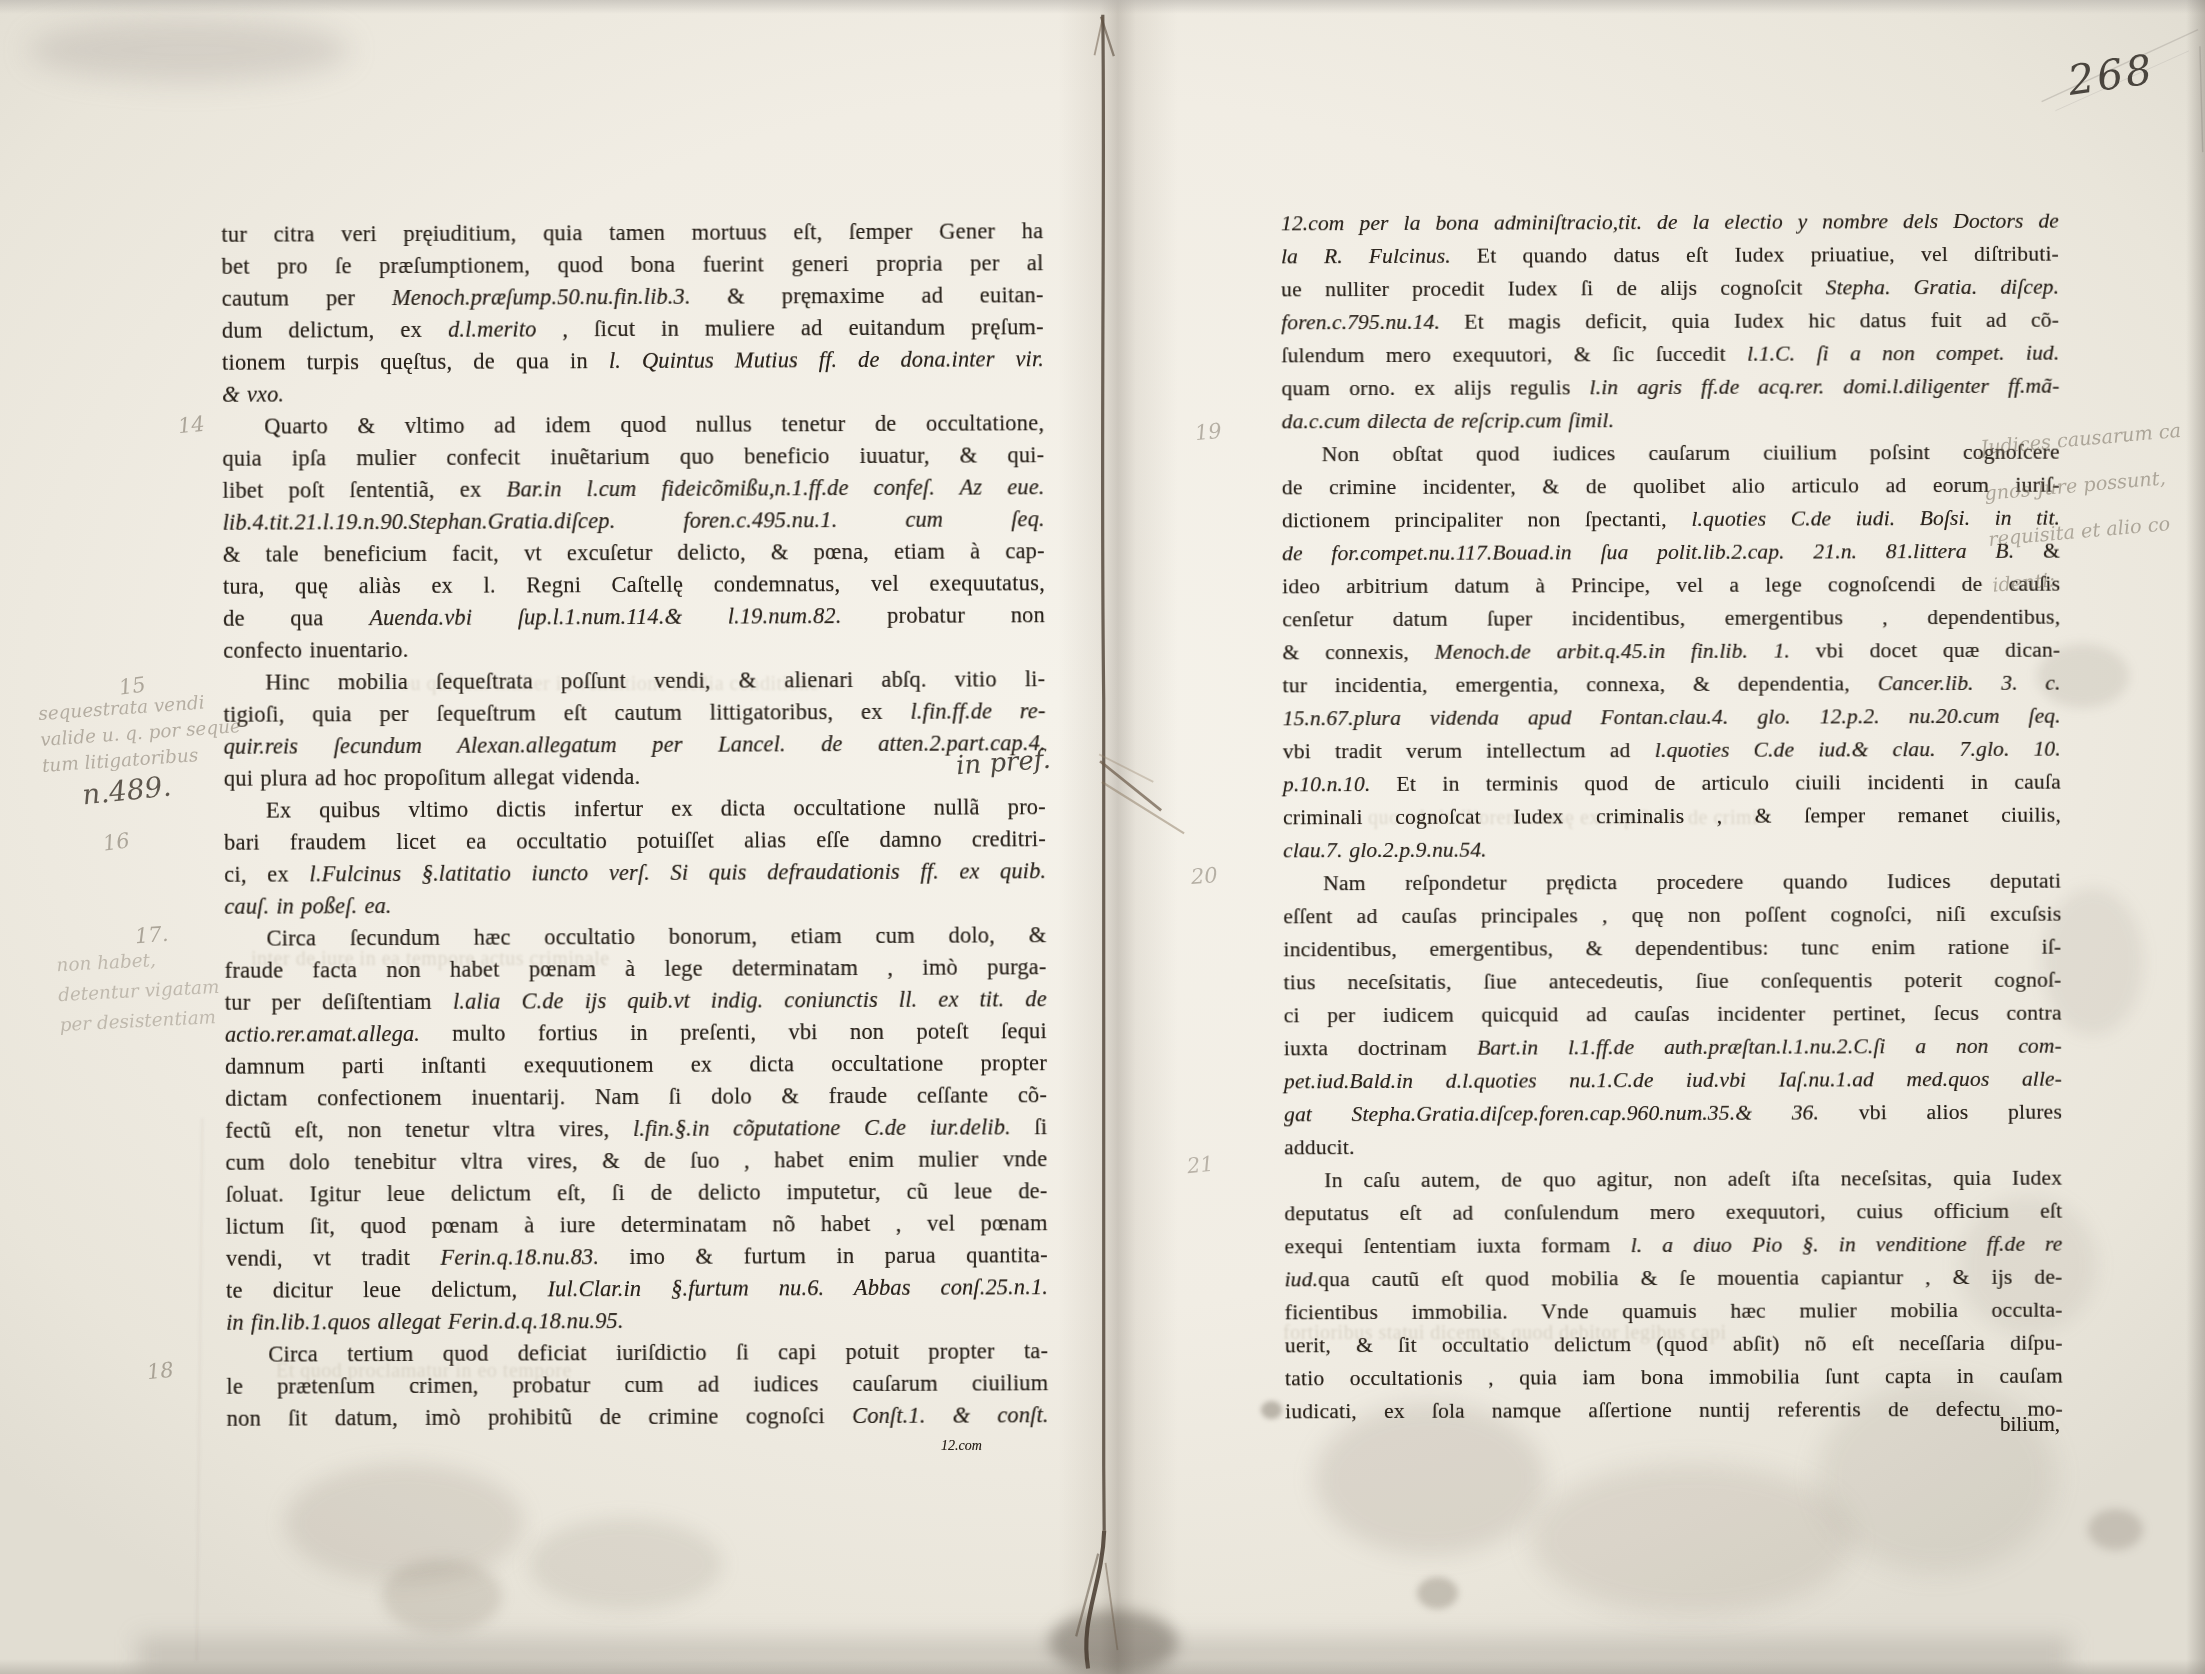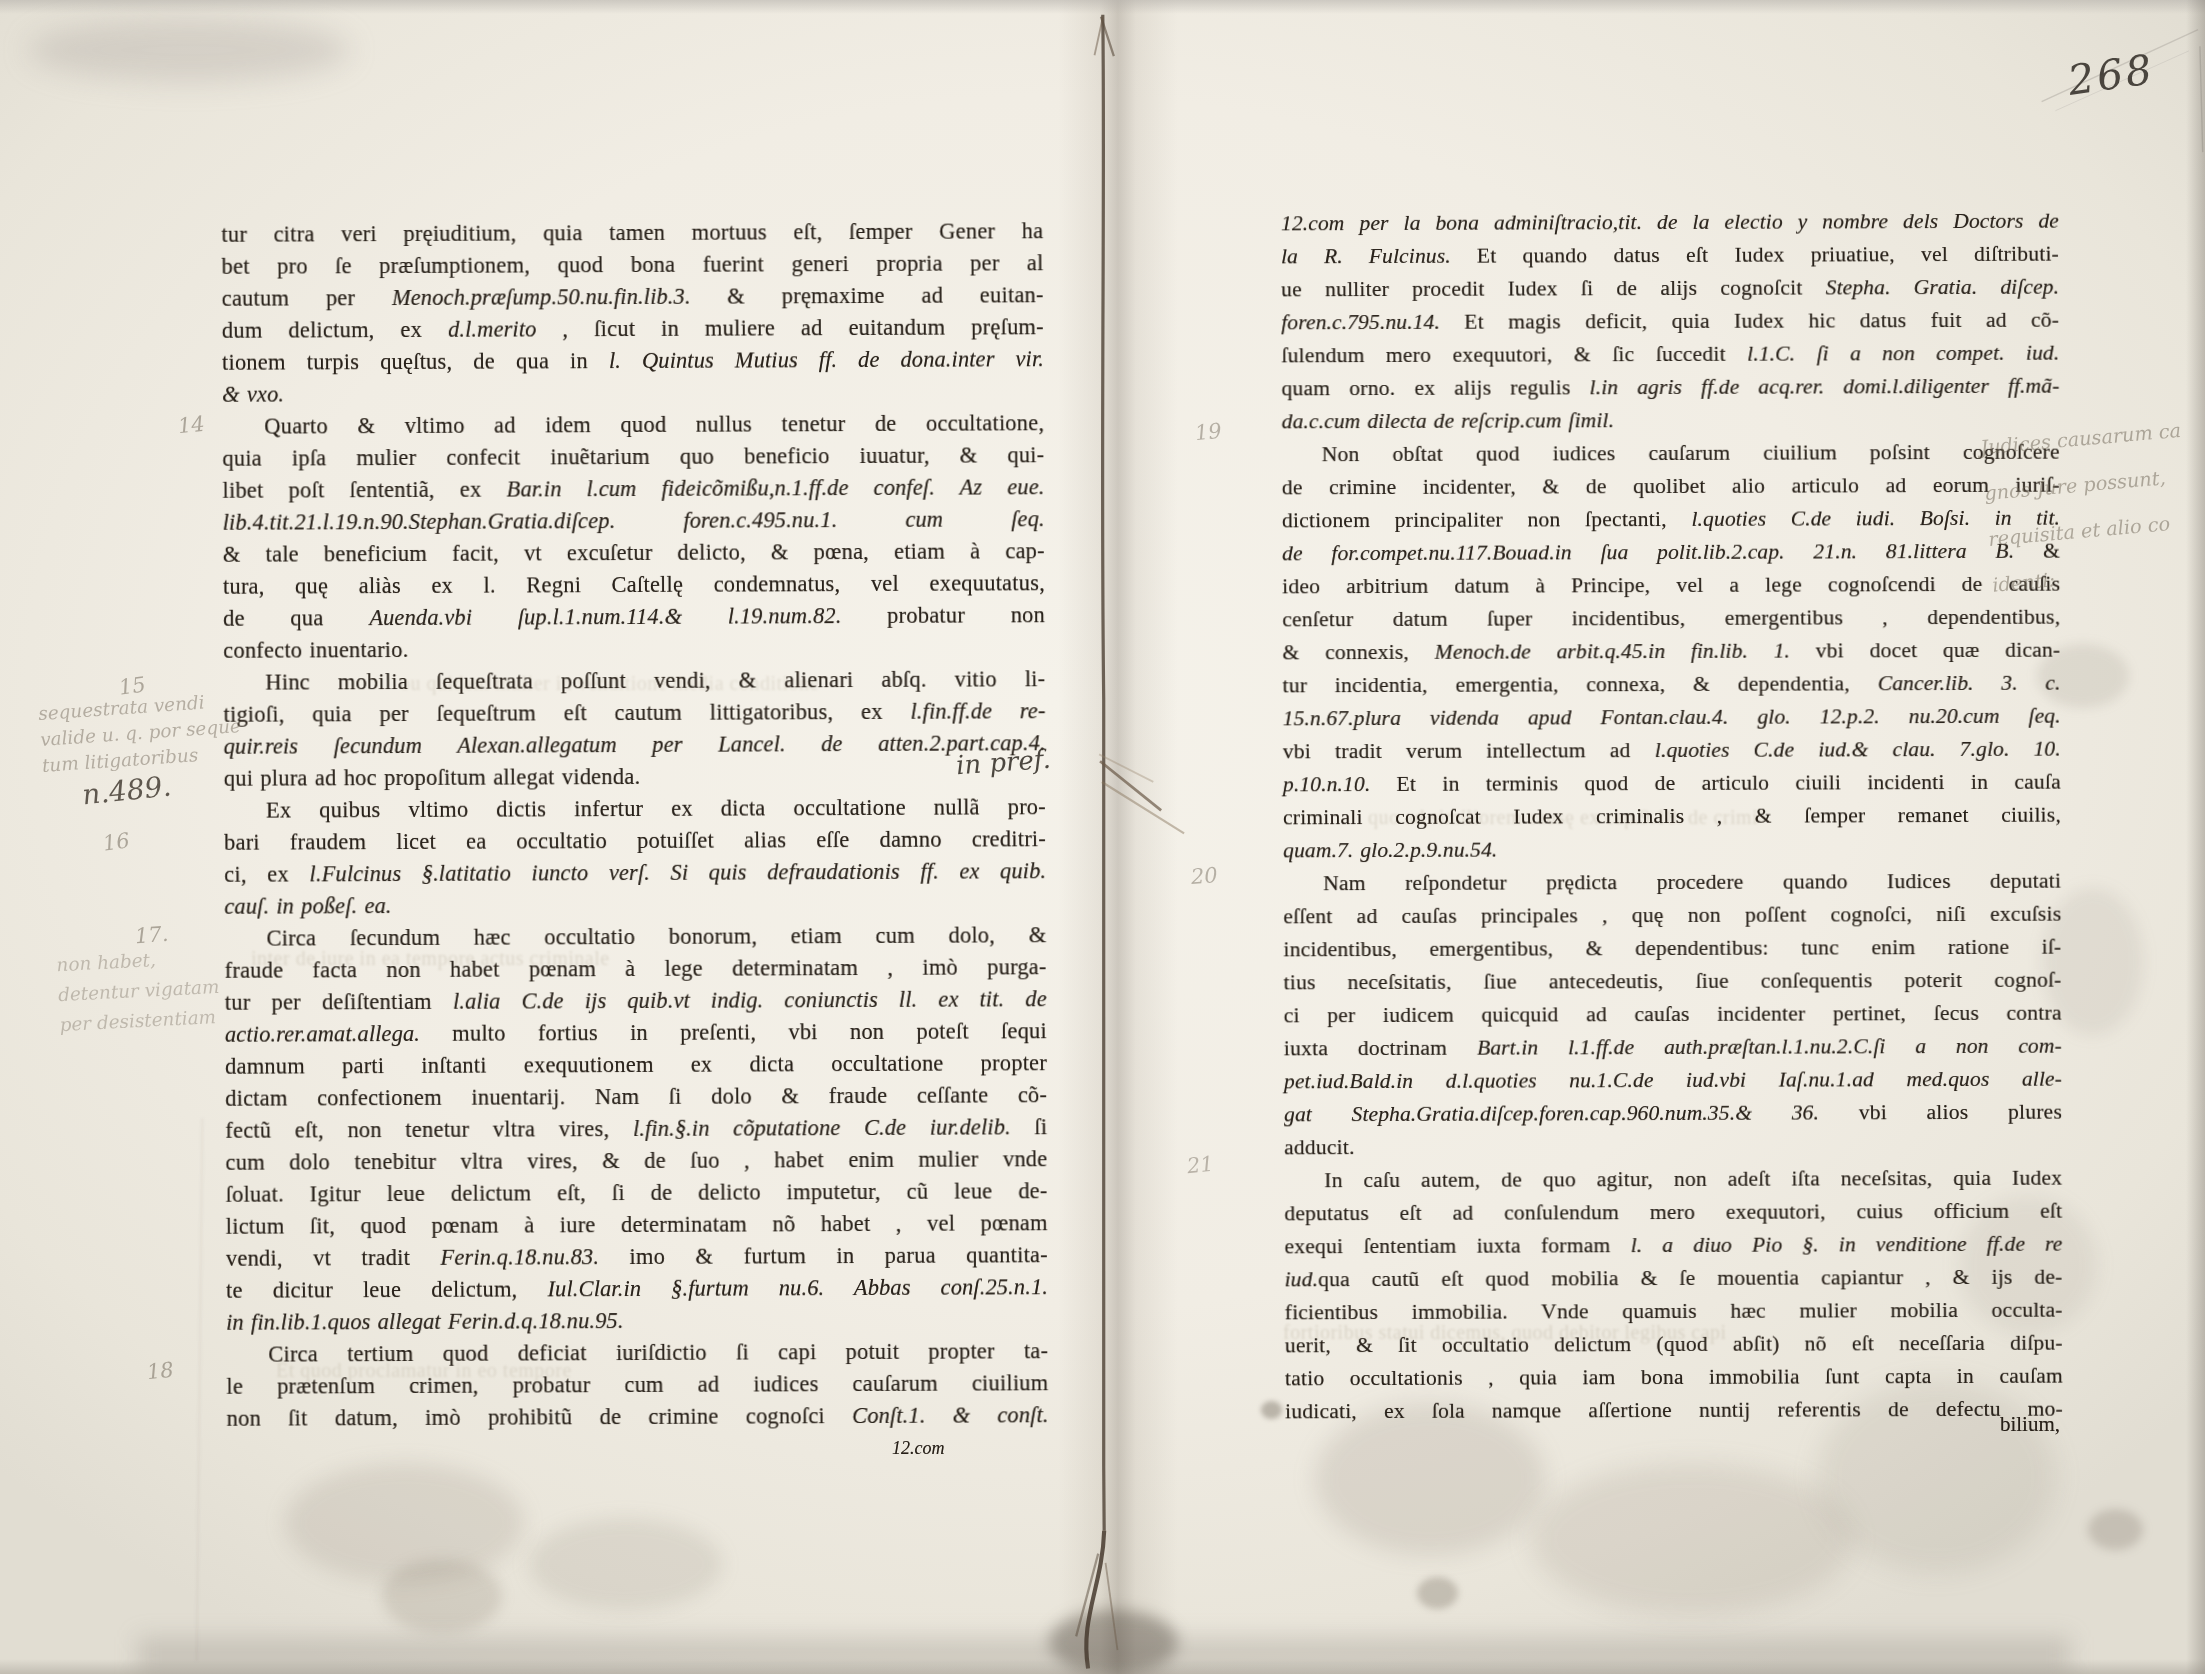--- a/index.html
+++ b/index.html
@@ -38,21 +38,21 @@
   .tb-left .line{height:32px;line-height:32px;}
   .tb-right .line{height:33px;line-height:33px;}
   .line{text-align:justify;}
   .line::after{content:"";display:inline-block;width:100%;height:0;line-height:0;}
   .line.short::after{content:none;}
   .tb-left .line.indent{text-indent:42px;}
   .tb-right .line.indent{text-indent:40px;}
   .it{font-style:italic;letter-spacing:0.1px;}
 
   .catchword{position:absolute;color:#261f18;text-shadow:0 0 0.6px rgba(48,38,26,.5);filter:blur(0.2px);}
-  .cw-left{left:892px;top:1438px;width:175px;text-align:left;font-size:18px;font-style:italic;}
+  .cw-left{left:874px;top:1438px;width:175px;text-align:center;font-size:14px;font-style:italic;}
   .cw-right{left:1899px;top:1412px;width:161px;text-align:right;font-size:21px;}
 
   
   .hand{position:absolute;font-family:"DejaVu Serif",serif;font-style:italic;color:#55493a;}
   .hand-line{white-space:nowrap;}
   .folio{left:2068px;top:51px;font-size:41px;transform:rotate(-8deg);opacity:.88;color:#35302a;letter-spacing:2.8px;}
   .marginnum{font-size:21px;opacity:.5;color:#6b6254;}
   .note-seq{left:40px;top:694px;font-size:18.4px;line-height:26px;transform:rotate(-4deg);opacity:.38;}
   .note-seq-num{left:82px;top:774px;font-size:28px;transform:rotate(-6deg);opacity:.8;color:#3b332a;}
   .note-inpref{left:956px;top:747px;font-size:26px;transform:rotate(-4deg);opacity:.85;color:#2f2a23;}
@@ -167,21 +167,21 @@
       <div class="line"><span class="ro">dictionem principaliter non ſpectanti, </span><span class="it">l.quoties C.de iudi. Boſsi. in tit.</span></div>
       <div class="line"><span class="it">de for.compet.nu.117.Bouad.in ſua polit.lib.2.cap. 21.n. 81.littera B.</span><span class="ro"> &amp;</span></div>
       <div class="line"><span class="ro">ideo arbitrium datum à Principe, vel a lege cognoſcendi de cauſis</span></div>
       <div class="line"><span class="ro">cenſetur datum ſuper incidentibus, emergentibus , dependentibus,</span></div>
       <div class="line"><span class="ro">&amp; connexis, </span><span class="it">Menoch.de arbit.q.45.in fin.lib. 1.</span><span class="ro"> vbi docet quæ dican-</span></div>
       <div class="line"><span class="ro">tur incidentia, emergentia, connexa, &amp; dependentia, </span><span class="it">Cancer.lib. 3. c.</span></div>
       <div class="line"><span class="it">15.n.67.plura videnda apud Fontan.clau.4. glo. 12.p.2. nu.20.cum ſeq.</span></div>
       <div class="line"><span class="ro">vbi tradit verum intellectum ad </span><span class="it">l.quoties C.de iud.&amp; clau. 7.glo. 10.</span></div>
       <div class="line"><span class="it">p.10.n.10.</span><span class="ro"> Et in terminis quod de articulo ciuili incidenti in cauſa</span></div>
       <div class="line"><span class="ro">criminali cognoſcat Iudex criminalis , &amp; ſemper remanet ciuilis,</span></div>
-      <div class="line short"><span class="it">quam.7. glo.2.p.9.nu.54.</span></div>
+      <div class="line short"><span class="it">clau.7. glo.2.p.9.nu.54.</span></div>
       <div class="line indent"><span class="ro">Nam reſpondetur prędicta procedere quando Iudices deputati</span></div>
       <div class="line"><span class="ro">eſſent ad cauſas principales , quę non poſſent cognoſci, niſi excuſsis</span></div>
       <div class="line"><span class="ro">incidentibus, emergentibus, &amp; dependentibus: tunc enim ratione iſ-</span></div>
       <div class="line"><span class="ro">tius neceſsitatis, ſiue antecedeutis, ſiue conſequentis poterit cognoſ-</span></div>
       <div class="line"><span class="ro">ci per iudicem quicquid ad cauſas incidenter pertinet, ſecus contra</span></div>
       <div class="line"><span class="ro">iuxta doctrinam </span><span class="it">Bart.in l.1.ff.de auth.præſtan.l.1.nu.2.C.ſi a non com-</span></div>
       <div class="line"><span class="it">pet.iud.Bald.in d.l.quoties nu.1.C.de iud.vbi Iaſ.nu.1.ad med.quos alle-</span></div>
       <div class="line"><span class="it">gat Stepha.Gratia.diſcep.foren.cap.960.num.35.&amp; 36.</span><span class="ro"> vbi alios plures</span></div>
       <div class="line short"><span class="ro">adducit.</span></div>
       <div class="line indent"><span class="ro">In caſu autem, de quo agitur, non adeſt iſta neceſsitas, quia Iudex</span></div>

